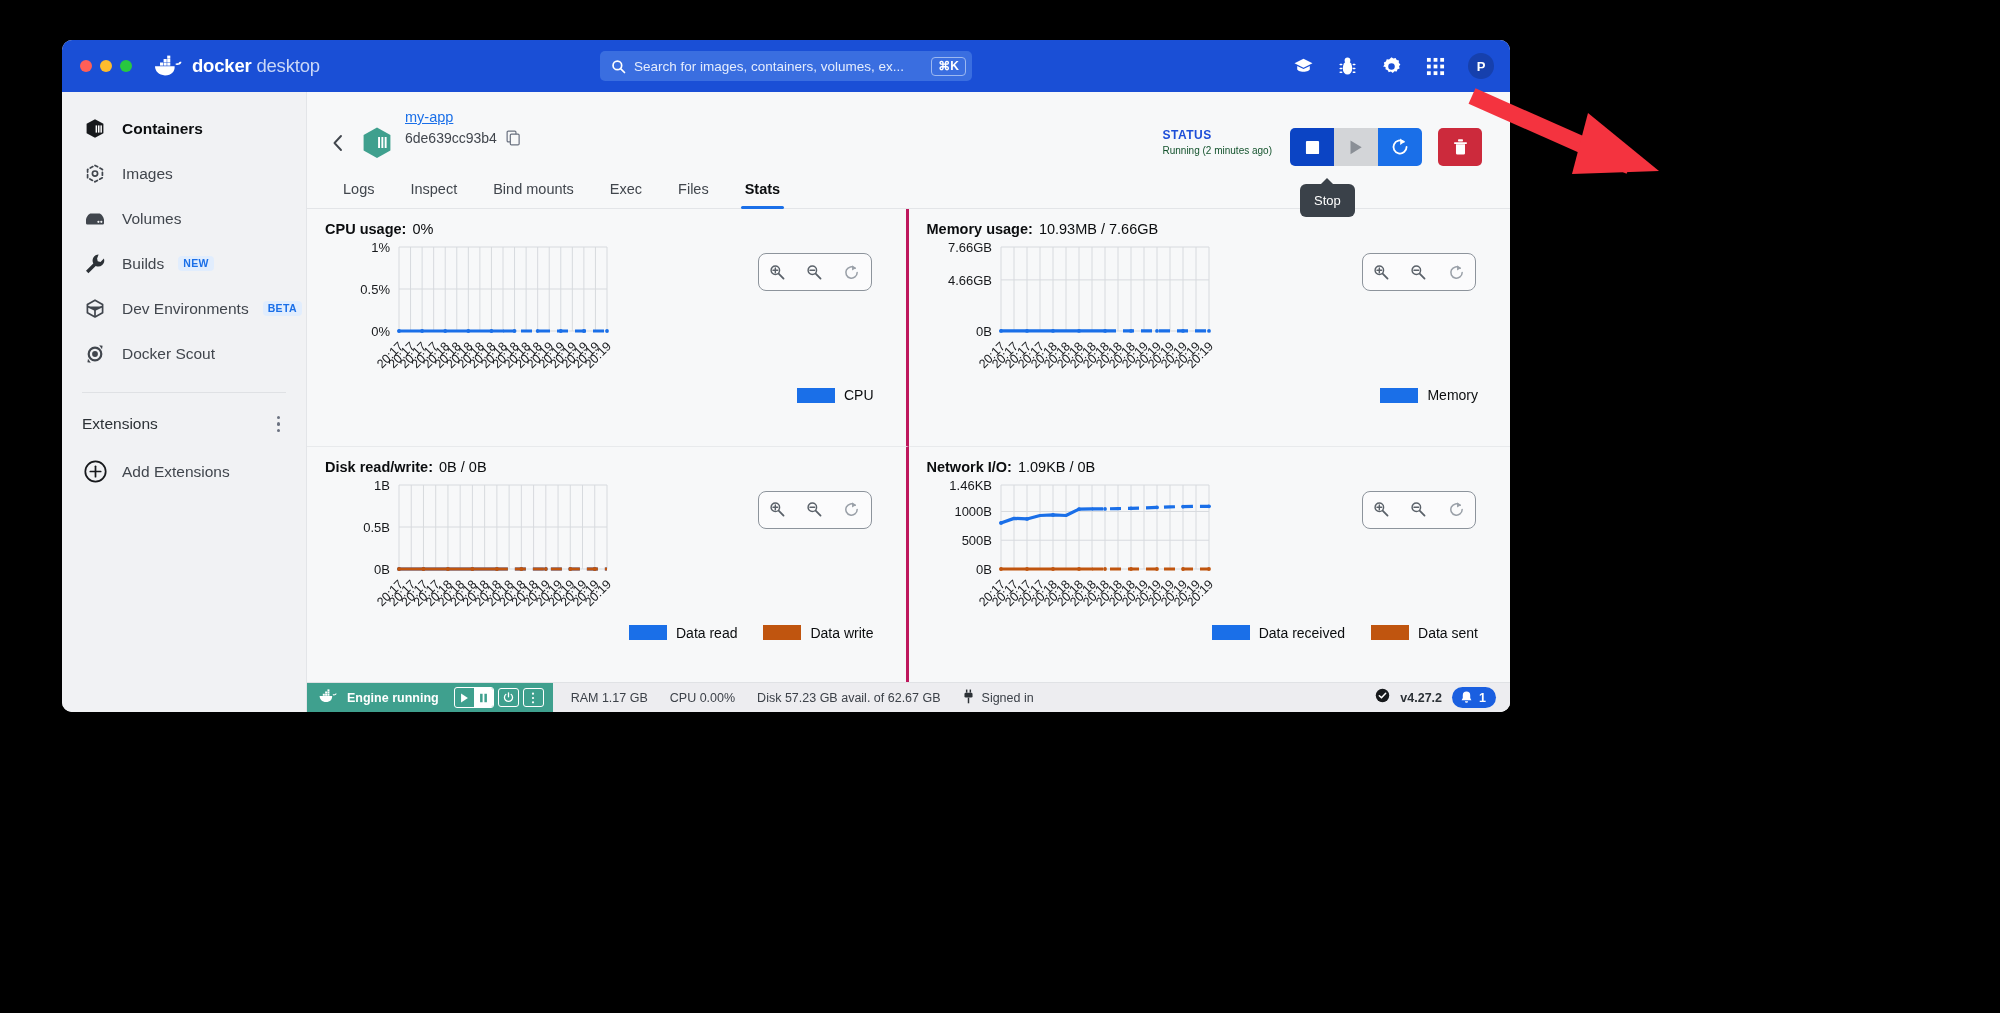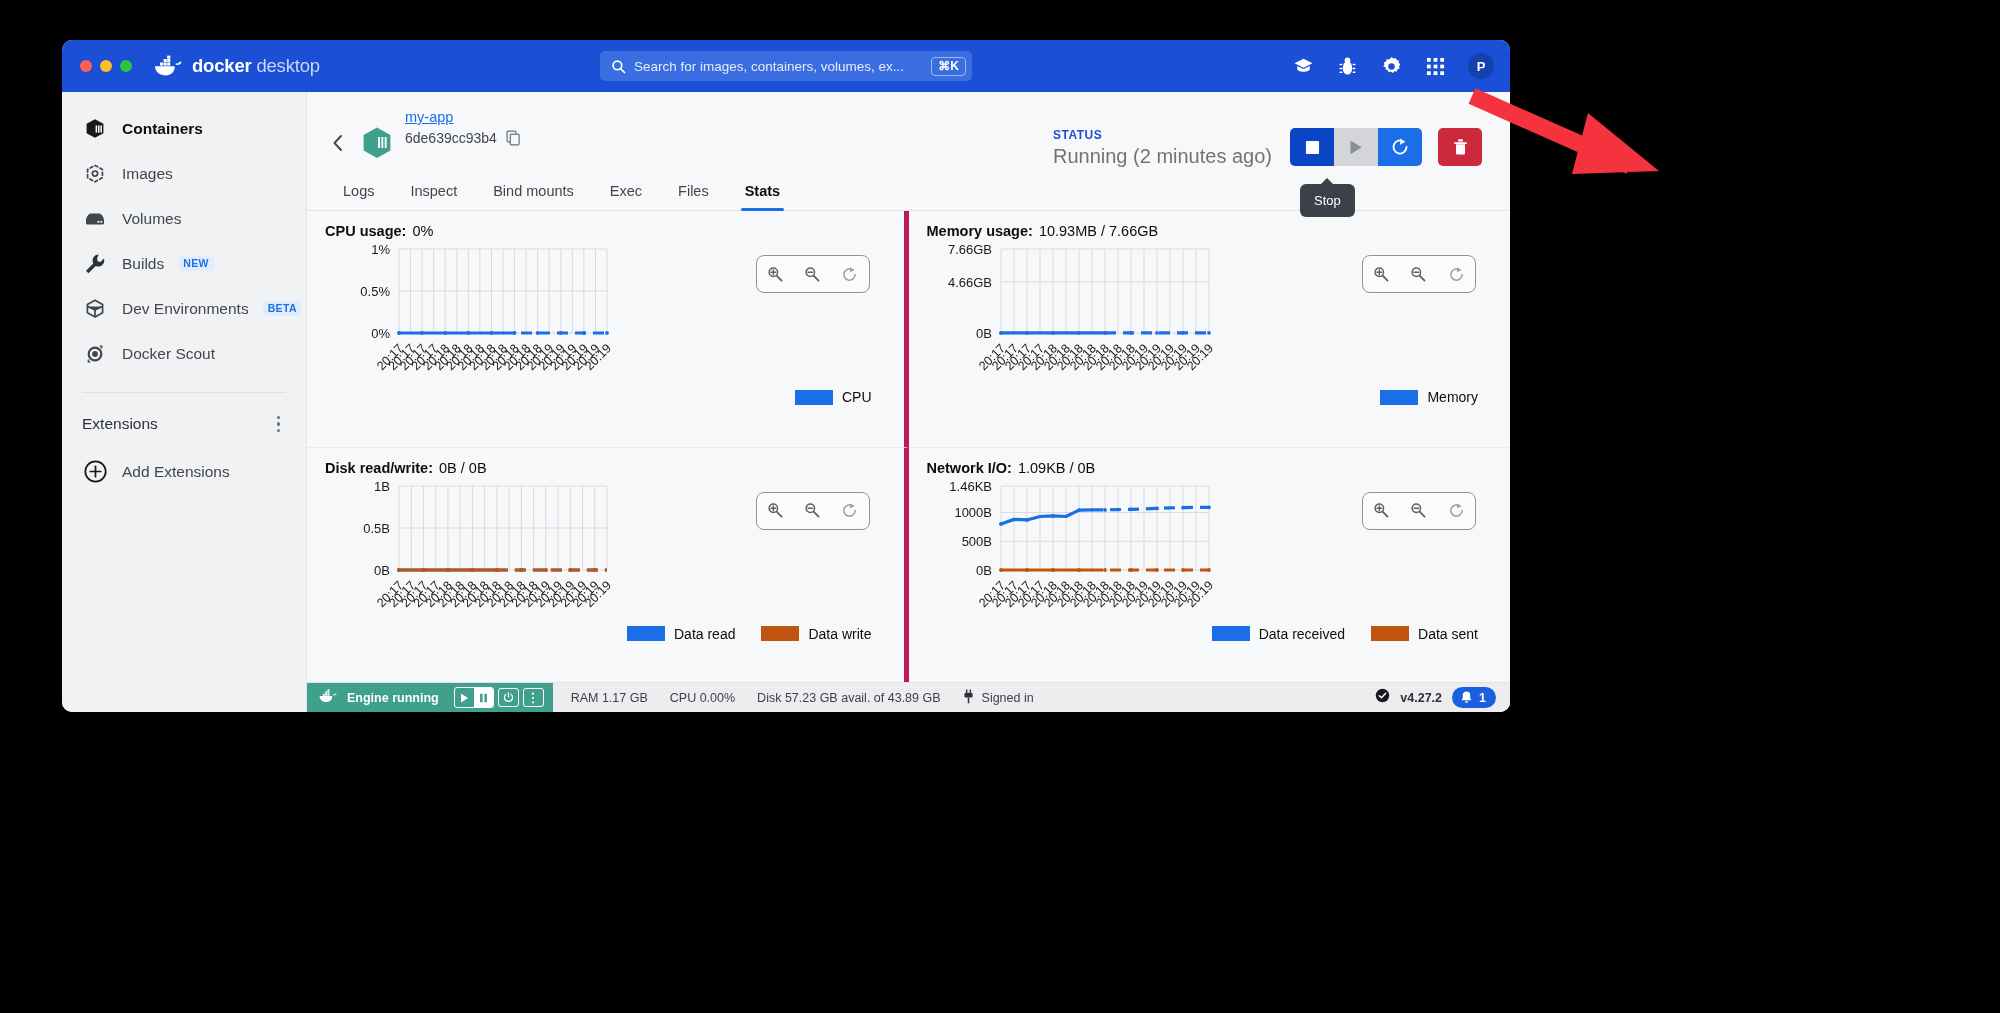--- a/index.html
+++ b/index.html
@@ -128,21 +128,21 @@
   .ct-titles { flex: 1 1 auto; min-width: 0; }
   .ct-name { font-size: 24px; font-weight: bold; color: #0b0d0f; line-height: 1.25; }
   .ct-app { font-size: 14.5px; color: #1a6fe8; text-decoration: underline; cursor: pointer; margin-top: 3px; display: inline-block; }
   .ct-id-row { display: flex; align-items: center; gap: 9px; margin-top: 4px; }
   .ct-id { font-size: 14px; color: #41464d; }
   .copy-btn { cursor: pointer; display: flex; }
 
   .status-block { display: flex; align-items: flex-start; gap: 18px; margin-top: 22px; flex: 0 0 auto; }
   .status-txt { text-align: left; }
   .status-lbl { font-size: 12px; font-weight: bold; letter-spacing: 0.5px; color: #1d4ed8; }
-  .status-val { font-size: 20px; color: #737373; margin-top: 3px; }
+  .status-val { font-size: 10px; color: #14532d; margin-top: 3px; }
   .btn-group { display: flex; border-radius: 5px; overflow: hidden; }
   .abtn { width: 44px; height: 38px; display: flex; align-items: center; justify-content: center; cursor: pointer; border: none; }
   .abtn.stop { background: #0b44c4; }
   .abtn.play { background: #d3d5d8; cursor: default; }
   .abtn.restart { background: #1a6fe8; }
   .abtn.delete { background: #cc2a3c; border-radius: 5px; width: 44px; margin-left: 16px; }
 
   .tooltip {
     position: absolute;
     background: #3a4149; color: #fff;
@@ -172,21 +172,21 @@
   }
 
   
   .chart-grid {
     flex: 1 1 auto; display: grid;
     grid-template-columns: 1fr 1fr; grid-template-rows: 1fr 1fr;
     min-height: 0;
   }
   .chart-cell { position: relative; padding: 12px 18px 6px 18px; min-width: 0; min-height: 0; }
   .chart-cell.bl, .chart-cell.br { border-top: 1px solid #e8eaec; }
-  .chart-cell.tl, .chart-cell.bl { border-right: 5px solid #be185d; }
+  .chart-cell.tl, .chart-cell.bl { border-right: 3px solid #be185d; }
 
   .chart-title { font-size: 14.5px; color: #0b0d0f; }
   .chart-title b { font-weight: bold; }
   .chart-title span { font-weight: normal; margin-left: 6px; }
 
   .chart-svg-wrap { position: relative; width: 100%; }
   .zoom-ctrl {
     position: absolute; right: 16px; top: 16px;
     height: 38px; width: 114px;
     border: 1.5px solid #8d949c; border-radius: 8px;
@@ -937,21 +937,21 @@
                   <circle cx="2" cy="7" r="1.3"></circle>
                   <circle cx="2" cy="12" r="1.3"></circle>
                 </svg>
             </span>
           </span>
         </div>
 
         <div class="sb-stats">
           <span>RAM 1.17 GB</span>
           <span>CPU 0.00%</span>
-          <span>Disk 57.23 GB avail. of 43.89 GB</span>
+          <span>Disk 57.23 GB avail. of 62.67 GB</span>
           <span class="sb-signed">
             <span>
               <svg width="11" height="15" viewBox="0 0 12 16" fill="#2c3136">
                 <rect x="3.2" y="0.4" width="1.6" height="3.4"></rect>
                   <rect x="7.2" y="0.4" width="1.6" height="3.4"></rect>
                 <rect x="1.6" y="3.8" width="8.8" height="5.4" rx="1.4"></rect>
                 <rect x="5.2" y="9.2" width="1.6" height="6.2"></rect>
               </svg>
             </span>
             <span>Signed in</span>

